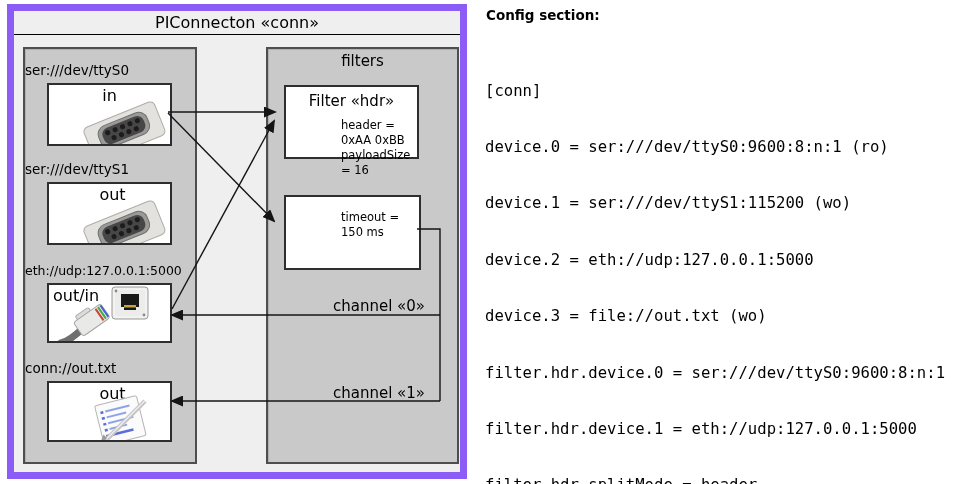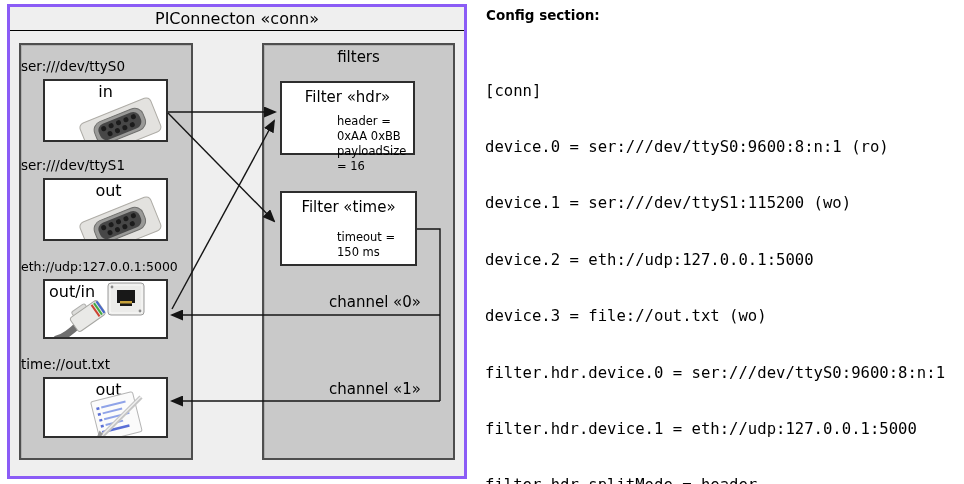--- a/index.html
+++ b/index.html
@@ -1,21 +1,21 @@
 <!DOCTYPE html>
 <html><head>
 <meta charset="utf-8">
 <style>
   html,body{margin:0;padding:0;background:#fff;}
   body{width:964px;height:484px;position:relative;overflow:hidden;
        font-family:"DejaVu Sans",sans-serif;color:#000;}
   .abs{position:absolute;}
 
   
-  .diagram{left:7px;top:4px;width:460px;height:475px;border:3px solid #8b5cf6;
+  .diagram{left:7px;top:4px;width:460px;height:475px;border:7px solid #8b5cf6;
            background:#efefef;box-sizing:border-box;}
   .diagram-title{left:0;right:0;top:0;height:23px;line-height:24px;text-align:center;
                  font-size:16px;border-bottom:1px solid #000;}
 
   
   .panel{background:#c9c9c9;border:2px solid #4e4e4e;box-sizing:border-box;
          box-shadow:inset 1px 1px 0 rgba(0,0,0,.12);}
   .devices-panel{left:9px;top:36px;width:174px;height:417px;}
   .filters-panel{left:252px;top:36px;width:193px;height:417px;}
   .filters-title{left:0;right:0;top:3px;height:19px;text-align:center;font-size:15px;}
@@ -118,21 +118,21 @@
         <g transform="rotate(-35 36 20)">
           <rect x="24" y="6" width="16" height="5" rx="2" fill="#dcdcda" stroke="#b0b0ae"></rect>
           <rect x="19" y="10" width="33" height="17" rx="3" fill="#e9e9e7" stroke="#a6a6a2"></rect>
           <rect x="44" y="11.5" width="2" height="14" fill="#cc4433"></rect>
           <rect x="47" y="11.5" width="2" height="14" fill="#44aa44"></rect>
           <rect x="50" y="11.5" width="2" height="14" fill="#4466cc"></rect>
         </g>
       </svg>
     </div>
 
-    <div class="abs dev-label" style="top:311px">time://out.txt</div>
+    <div class="abs dev-label" style="top:311px">conn://out.txt</div>
     <div class="abs dev-box" style="top:332px;height:57px">
       <div class="abs mode pr30">out</div>
       <svg class="abs" style="left:42px;top:10px" width="66" height="52" viewBox="0 0 66 52">
         <g transform="rotate(-14 30 28)">
           <rect x="8" y="7" width="43" height="41" rx="2" fill="#fbfbfb" stroke="#b5b5b5"></rect>
           <rect x="12" y="14" width="3" height="2.5" fill="#5a6fd6"></rect>
             <rect x="17" y="14" width="25" height="2" fill="#8fa3e8"></rect>
           <rect x="12" y="20" width="3" height="2.5" fill="#5a6fd6"></rect>
             <rect x="17" y="20" width="20" height="2" fill="#8fa3e8"></rect>
           <rect x="12" y="26" width="3" height="2.5" fill="#5a6fd6"></rect>
@@ -155,21 +155,20 @@
 
     <div class="abs filter-box" style="top:36px;width:131px;height:70px">
       <div class="filter-title">Filter «hdr»</div>
       <div class="filter-props">
         <div>header = 0xAA 0xBB</div>
         <div>payloadSize = 16</div>
       </div>
     </div>
 
     <div class="abs filter-box time" style="top:146px;width:133px;height:71px">
-      <div class="filter-title">Filter «time»</div>
       <div class="filter-props">
         <div>timeout = 150 ms</div>
       </div>
     </div>
 
     <div class="abs channel-label" style="top:248px;right:32px;width:120px">channel «0»</div>
     <div class="abs channel-label" style="top:335px;right:32px;width:120px">channel «1»</div>
   </div>
 </div>
 

